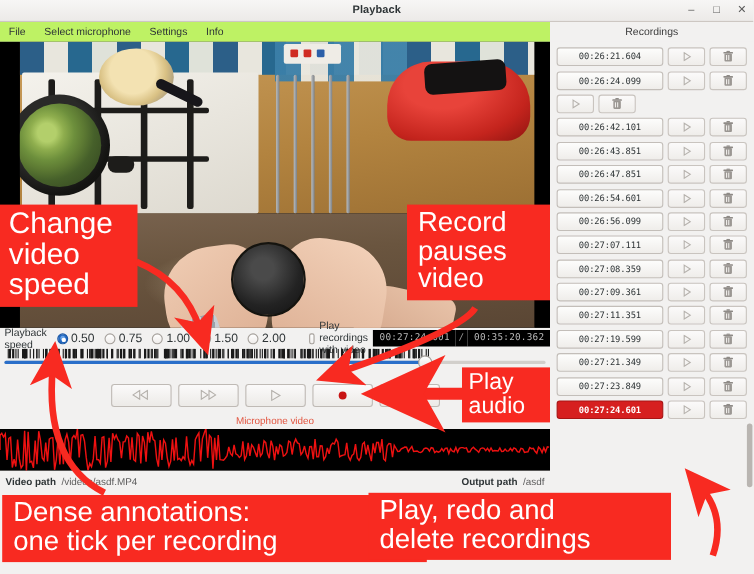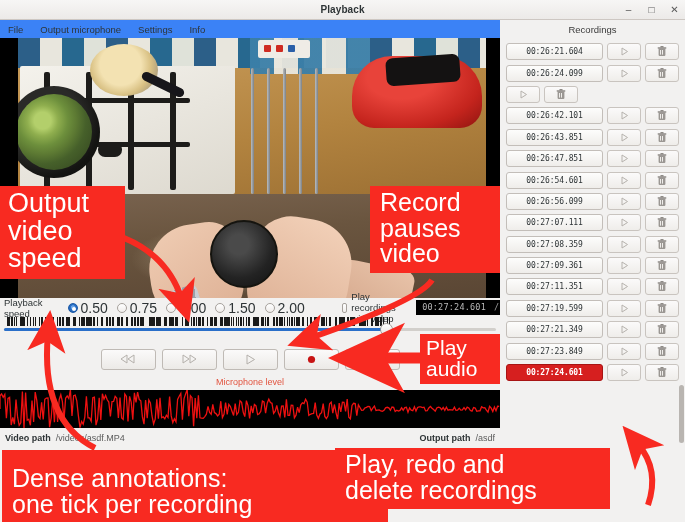--- a/index.html
+++ b/index.html
@@ -18,21 +18,21 @@
     display: flex; align-items: center; justify-content: center;
   }
   .titlebar .title { font-size: 10px; color: #2e3436; font-weight: 700; letter-spacing: .1px; }
   .winbtns { position: absolute; right: 4px; top: 0; height: 20px; display: flex; align-items: center; gap: 10px; }
   .winbtn { width: 13px; height: 13px; display: flex; align-items: center; justify-content: center;
             font-size: 10px; color: #5a5a5a; line-height: 1; cursor: default; }
 
   
   .menubar {
     position: absolute; left: 0; top: 20px; width: 500px; height: 18px;
-    background: #3b82f6; display: flex; align-items: center; padding-left: 5px; gap: 11px;
+    background: #bef264; display: flex; align-items: center; padding-left: 5px; gap: 11px;
   }
   .menuitem { font-size: 9.5px; color: #2e3436; padding: 1px 3px; cursor: default; }
 
   
   .rec-header {
     position: absolute; left: 500px; top: 20px; width: 185px; height: 18px;
     background: #f2f1f0; display: flex; align-items: center; justify-content: center;
   }
   .rec-header span { font-size: 9.5px; color: #3a3a3a; }
 
@@ -85,32 +85,32 @@
             background: radial-gradient(circle at 42% 35%, #4a4a4a 0 18%, #232323 60%, #111 100%);
             border: 2px solid #15140f; }
   .k-watch { position: absolute; left: 166px; top: 250px; width: 34px; height: 26px; border-radius: 6px;
             background: repeating-linear-gradient(100deg,#c9ced4 0 4px,#9aa1a8 4px 8px); transform: rotate(-18deg); }
   .k-arm { position: absolute; left: 320px; top: 225px; width: 90px; height: 70px;
             background: linear-gradient(200deg,#e8c3a9,#cf9f83); border-radius: 30px 10px 10px 40px; transform: rotate(12deg); }
 
   
   .speedrow {
     position: absolute; left: 0; top: 299px; width: 500px; height: 17px;
-    display: flex; align-items: center; padding: 0 4px; gap: 16px;
+    display: flex; align-items: center; padding: 0 4px; gap: 0;
   }
   .lbl { font-size: 9.5px; color: #2e3436; }
   .radio-group { display: flex; align-items: center; margin-left: 9px; gap: 0; }
   .radio { display: flex; align-items: center; gap: 3px; margin-right: 9px; cursor: default; }
   .radio .dot { width: 10px; height: 10px; border-radius: 50%; border: 1px solid #a6a19c;
                 background: linear-gradient(#fff,#efecea); display: inline-block; position: relative; }
   .radio.on .dot { background: radial-gradient(circle at 50% 42%, #6aa4e6 0 28%, #2a70c8 40%, #1a58a6 100%);
                    border-color: #1a58a6; }
   .radio.on .dot::after { content:''; position:absolute; left:3px; top:3px; width:4px; height:4px;
                    border-radius:50%; background:#fff; }
-  .radio span { font-size: 14px; color: #2e3436; text-align: center; }
+  .radio span { font-size: 11px; color: #2e3436; text-align: center; }
   .checkrow { display: flex; align-items: center; gap: 4px; margin-left: 12px; }
   .cbox { width: 10px; height: 10px; border: 1px solid #a6a19c; border-radius: 2px;
           background: linear-gradient(#fff,#f0eeec); }
   .timebox { background: #000; color: #b8b8b8; font-family: "DejaVu Sans Mono", monospace;
              font-size: 8.5px; letter-spacing: .2px; padding: 2px 5px 2px 6px; line-height: 11px; }
   .timewrap { margin-left: auto; display: flex; align-items: center; gap: 0; }
   .timesep { background: #000; color: #9a9a9a; font-family:"DejaVu Sans Mono", monospace;
              font-size: 8.5px; padding: 2px 3px; line-height: 11px; }
 
   
@@ -158,41 +158,41 @@
   .recscroll { position: absolute; right: 1px; top: 385px; width: 5px; height: 58px;
         background: #b9b5b1; border-radius: 3px; }
 
   
   .ann { position: absolute; background: #f82a21; color: #fff; z-index: 40;
          font-family: "Liberation Sans", sans-serif; line-height: 1.02; }
   .ann div { white-space: nowrap; }
   #ann-speed { left: 0px; top: 186px; width: 125px; padding: 4px 6px 6px 8px; font-size: 27px; }
   #ann-record { left: 370px; top: 186px; width: 130px; padding: 4px 6px 6px 10px; font-size: 25px; }
   #ann-playaudio { left: 420px; top: 334px; width: 80px; padding: 3px 5px 4px 6px; font-size: 21px; }
-  #ann-dense { left: 2px; top: 450px; width: 386px; padding: 16px 8px 6px 10px; font-size: 25px; }
+  #ann-dense { left: 2px; top: 450px; width: 386px; padding: 4px 8px 6px 10px; font-size: 25px; }
   #ann-delete { left: 335px; top: 448px; width: 275px; padding: 4px 8px 6px 10px; font-size: 25px; }
   .arrows { position: absolute; inset: 0; z-index: 45; pointer-events: none; }
 </style>
 </head>
 <body>
 
 <div id="app">
 
   <div class="titlebar">
     <div class="title">Playback</div>
     <div class="winbtns">
       <div class="winbtn">–</div>
       <div class="winbtn">□</div>
       <div class="winbtn">✕</div>
     </div>
   </div>
 
   <div class="menubar">
     <div class="menuitem">File</div>
-    <div class="menuitem">Output microphone</div>
+    <div class="menuitem">Select microphone</div>
     <div class="menuitem">Settings</div>
     <div class="menuitem">Info</div>
   </div>
 
   <div class="rec-header">
     <span>Recordings</span>
   </div>
 
   <div class="video">
     <div class="vframe">
@@ -538,21 +538,21 @@
     </div>
     <div class="tbtn">
       <svg width="15" height="12" viewBox="0 0 15 12">
         <path d="M1 4.3 H3.4 L6.6 1.4 V10.6 L3.4 7.7 H1 Z" fill="#8f8b87"></path>
         <path d="M8.6 3.6 Q10.4 6 8.6 8.4" fill="none" stroke="#8f8b87" stroke-width="1.1"></path>
         <path d="M10.6 2.2 Q13.2 6 10.6 9.8" fill="none" stroke="#8f8b87" stroke-width="1.1"></path>
       </svg>
     </div>
   </div>
 
-  <div class="miclabel">Microphone level</div>
+  <div class="miclabel">Microphone video</div>
   <div class="wave">
     <svg width="500" height="38" viewBox="0 0 500 38" id="wavesvg">
         <path d="M0,19 L0.0,5.8 L1.6,3.9 L3.2,7.3 L4.8,4.5 L6.4,28.1 L8.0,8.5 L9.6,7.5 L11.2,35.0 L12.8,27.5 L14.4,34.1 L16.0,9.5 L17.6,27.2 L19.2,35.3 L20.8,32.9 L22.4,1.6 L24.0,38.3 L25.6,2.5 L27.2,30.2 L28.8,29.3 L30.4,35.3 L32.0,10.6 L33.6,31.9 L35.2,2.0 L36.8,10.4 L38.4,26.4 L40.0,28.6 L41.6,12.4 L43.2,29.5 L44.8,9.3 L46.4,8.1 L48.0,7.9 L49.6,37.1 L51.2,27.8 L52.8,8.0 L54.4,32.2 L56.0,10.5 L57.6,32.0 L59.2,9.7 L60.8,4.7 L62.4,11.7 L64.0,30.1 L65.6,8.2 L67.2,6.0 L68.8,8.5 L70.4,-0.2 L72.0,25.9 L73.6,5.7 L75.2,5.1 L76.8,10.9 L78.4,25.8 L80.0,37.6 L81.6,31.4 L83.2,34.3 L84.8,27.2 L86.4,6.3 L88.0,27.8 L89.6,27.9 L91.2,31.2 L92.8,7.8 L94.4,7.1 L96.0,35.1 L97.6,29.2 L99.2,7.9 L100.8,29.9 L102.4,3.8 L104.0,9.1 L105.6,5.5 L107.2,9.8 L108.8,12.0 L110.4,26.5 L112.0,11.7 L113.6,11.5 L115.2,6.4 L116.8,8.2 L118.4,27.9 L120.0,7.5 L121.6,27.9 L123.2,29.3 L124.8,4.0 L126.4,6.4 L128.0,31.4 L129.6,6.4 L131.2,12.0 L132.8,29.7 L134.4,2.9 L136.0,12.4 L137.6,2.2 L139.2,9.4 L140.8,10.8 L142.4,26.9 L144.0,34.2 L145.6,10.1 L147.2,28.1 L148.8,10.0 L150.4,12.9 L152.0,26.0 L153.6,34.0 L155.2,29.2 L156.8,9.3 L158.4,28.7 L160.0,7.8 L161.6,27.7 L163.2,26.8 L164.8,28.7 L166.4,25.2 L168.0,27.4 L169.6,6.6 L171.2,25.9 L172.8,32.6 L174.4,28.7 L176.0,31.9 L177.6,9.5 L179.2,6.2 L180.8,3.5 L182.4,29.6 L184.0,8.9 L185.6,3.9 L187.2,-0.5 L188.8,26.2 L190.4,5.7 L192.0,7.7 L193.6,36.2 L195.2,8.0 L196.8,28.1 L198.4,5.4 L200.0,27.8 L201.6,28.1 L203.2,28.4 L204.8,26.6 L206.4,24.2 L208.0,16.3 L209.6,22.5 L211.2,24.3 L212.8,14.4 L214.4,22.6 L216.0,23.6 L217.6,25.9 L219.2,24.3 L220.8,11.2 L222.4,27.7 L224.0,24.3 L225.6,12.5 L227.2,24.5 L228.8,14.4 L230.4,16.6 L232.0,21.2 L233.6,25.5 L235.2,13.5 L236.8,24.6 L238.4,22.3 L240.0,10.8 L241.6,12.4 L243.2,22.1 L244.8,26.6 L246.4,10.6 L248.0,15.6 L249.6,28.3 L251.2,15.8 L252.8,23.0 L254.4,14.5 L256.0,15.9 L257.6,24.6 L259.2,23.7 L260.8,21.3 L262.4,11.1 L264.0,12.0 L265.6,23.2 L267.2,13.2 L268.8,9.2 L270.4,12.6 L272.0,13.3 L273.6,23.3 L275.2,21.1 L276.8,15.5 L278.4,22.8 L280.0,26.6 L281.6,16.1 L283.2,15.9 L284.8,27.5 L286.4,9.2 L288.0,25.3 L289.6,25.3 L291.2,15.3 L292.8,15.4 L294.4,27.8 L296.0,25.2 L297.6,17.2 L299.2,22.6 L300.8,14.8 L302.4,12.8 L304.0,13.6 L305.6,9.3 L307.2,12.1 L308.8,25.3 L310.4,24.3 L312.0,23.7 L313.6,23.4 L315.2,12.6 L316.8,25.1 L318.4,28.3 L320.0,24.0 L321.6,22.7 L323.2,13.7 L324.8,26.4 L326.4,28.5 L328.0,25.7 L329.6,13.7 L331.2,12.1 L332.8,23.2 L334.4,14.5 L336.0,22.6 L337.6,29.2 L339.2,13.0 L340.8,22.0 L342.4,12.2 L344.0,12.3 L345.6,21.4 L347.2,9.1 L348.8,27.3 L350.4,28.8 L352.0,15.4 L353.6,13.3 L355.2,13.6 L356.8,25.7 L358.4,14.8 L360.0,17.5 L361.6,20.4 L363.2,20.2 L364.8,18.0 L366.4,17.3 L368.0,16.4 L369.6,16.6 L371.2,20.6 L372.8,18.1 L374.4,16.0 L376.0,20.5 L377.6,20.2 L379.2,20.0 L380.8,21.0 L382.4,21.4 L384.0,20.4 L385.6,17.8 L387.2,17.3 L388.8,17.9 L390.4,20.2 L392.0,17.0 L393.6,17.4 L395.2,21.5 L396.8,20.2 L398.4,21.1 L400.0,20.4 L401.6,17.8 L403.2,20.2 L404.8,17.6 L406.4,17.3 L408.0,22.3 L409.6,17.9 L411.2,20.2 L412.8,20.7 L414.4,16.7 L416.0,21.0 L417.6,17.5 L419.2,16.9 L420.8,16.9 L422.4,17.6 L424.0,17.2 L425.6,20.9 L427.2,20.7 L428.8,17.9 L430.4,16.5 L432.0,18.3 L433.6,19.6 L435.2,21.2 L436.8,17.9 L438.4,17.2 L440.0,17.6 L441.6,19.7 L443.2,17.5 L444.8,20.3 L446.4,17.2 L448.0,20.2 L449.6,19.6 L451.2,19.8 L452.8,20.0 L454.4,17.2 L456.0,20.4 L457.6,20.2 L459.2,18.2 L460.8,20.1 L462.4,19.9 L464.0,17.6 L465.6,19.9 L467.2,17.2 L468.8,18.0 L470.4,20.5 L472.0,21.1 L473.6,17.6 L475.2,18.0 L476.8,21.3 L478.4,20.9 L480.0,20.8 L481.6,16.8 L483.2,17.9 L484.8,17.6 L486.4,20.2 L488.0,22.1 L489.6,16.4 L491.2,18.1 L492.8,21.5 L494.4,17.0 L496.0,20.7 L497.6,16.2 L499.2,16.5" fill="none" stroke="#ee1111" stroke-width="1.3"></path>
       </svg>
   </div>
 
   <div class="status">
     <span class="k">Video path</span>
     <span class="v">/videos/asdf.MP4</span>
     <span class="right">
@@ -830,21 +830,21 @@
             <rect x="3.4" y="0.1" width="3.2" height="1.3" rx="0.5" fill="#8f8b87"></rect>
             <rect x="3" y="4" width="1" height="4.6" fill="#efedea"></rect>
             <rect x="5" y="4" width="1" height="4.6" fill="#efedea"></rect>
           </svg>
         </div>
       </div>
     </div>
   <div class="recscroll"></div>
 
   <div class="ann" id="ann-speed">
-      <div>Output</div>
+      <div>Change</div>
       <div>video</div>
       <div>speed</div>
     </div>
   <div class="ann" id="ann-record">
       <div>Record</div>
       <div>pauses</div>
       <div>video</div>
     </div>
   <div class="ann" id="ann-playaudio">
       <div>Play</div>

